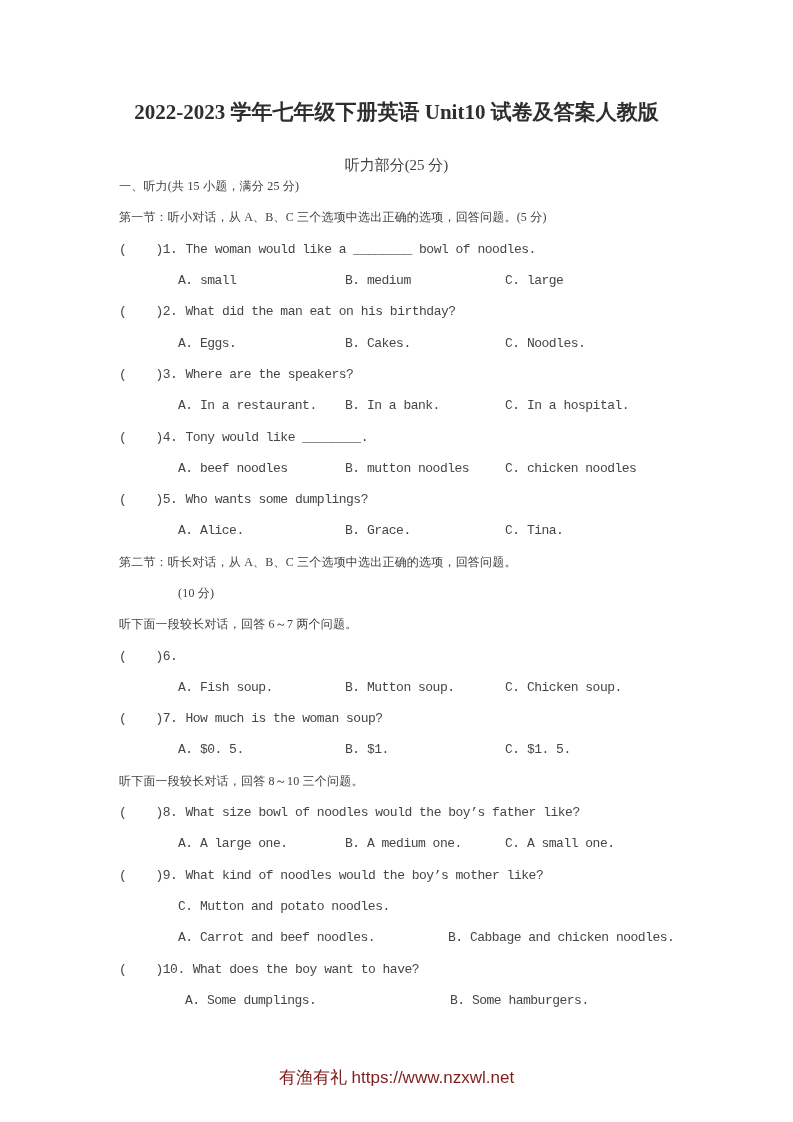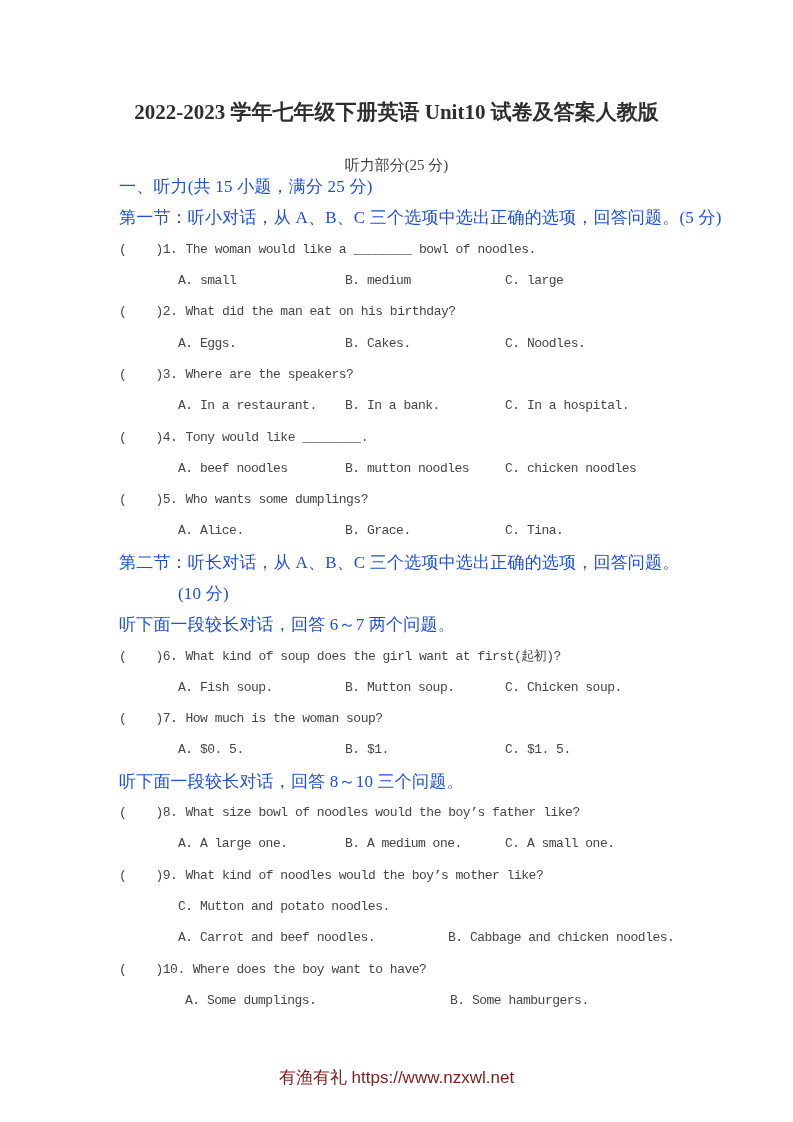--- a/index.html
+++ b/index.html
@@ -29,21 +29,21 @@
   .content {
     position:absolute; top:171px; left:119px; right:40px;
   }
   .line {
     height:31.3px;
     display:flex; align-items:center;
   }
   .en { font-size:13px; letter-spacing:-0.5px; white-space:pre; }
   .zh {
     font-family:"Liberation Serif","DejaVu Serif",serif;
-    font-size:17px; letter-spacing:0.2px; white-space:pre; color:#1d4ed8;
+    font-size:12px; letter-spacing:0.2px; white-space:pre; color:#404040;
   }
   .q-prefix { white-space:pre; }
   .q-text { white-space:pre; margin-left:8px; }
   .opt { white-space:pre; }
   .ind   { margin-left:59px; }
   .colA  { margin-left:59px; width:167px; }
   .colB  { width:160px; }
   .colA-wide  { margin-left:59px; width:270px; }
   .colA-q10   { margin-left:66px; width:265px; }
   .footer {
@@ -128,21 +128,20 @@
     <div class="line zh">
       <span class="ind">(10 分)</span>
     </div>
 
     <div class="line zh">
       <span>听下面一段较长对话，回答 6～7 两个问题。</span>
     </div>
 
     <div class="line en">
       <span class="q-prefix">(    )6.</span>
-      <span class="q-text">What kind of soup does the girl want at first(起初)?</span>
     </div>
     <div class="line en">
       <span class="opt colA">A. Fish soup.</span>
       <span class="opt colB">B. Mutton soup.</span>
       <span class="opt">C. Chicken soup.</span>
     </div>
 
     <div class="line en">
       <span class="q-prefix">(    )7.</span>
       <span class="q-text">How much is the woman soup?</span>
@@ -174,21 +173,21 @@
     <div class="line en">
       <span class="opt ind">C. Mutton and potato noodles.</span>
     </div>
     <div class="line en">
       <span class="opt colA-wide">A. Carrot and beef noodles.</span>
       <span class="opt">B. Cabbage and chicken noodles.</span>
     </div>
 
     <div class="line en">
       <span class="q-prefix">(    )10.</span>
-      <span class="q-text">Where does the boy want to have?</span>
+      <span class="q-text">What does the boy want to have?</span>
     </div>
     <div class="line en">
       <span class="opt colA-q10">A. Some dumplings.</span>
       <span class="opt">B. Some hamburgers.</span>
     </div>
 
   </div>
 
   <div class="footer">有渔有礼 https://www.nzxwl.net</div>
 

